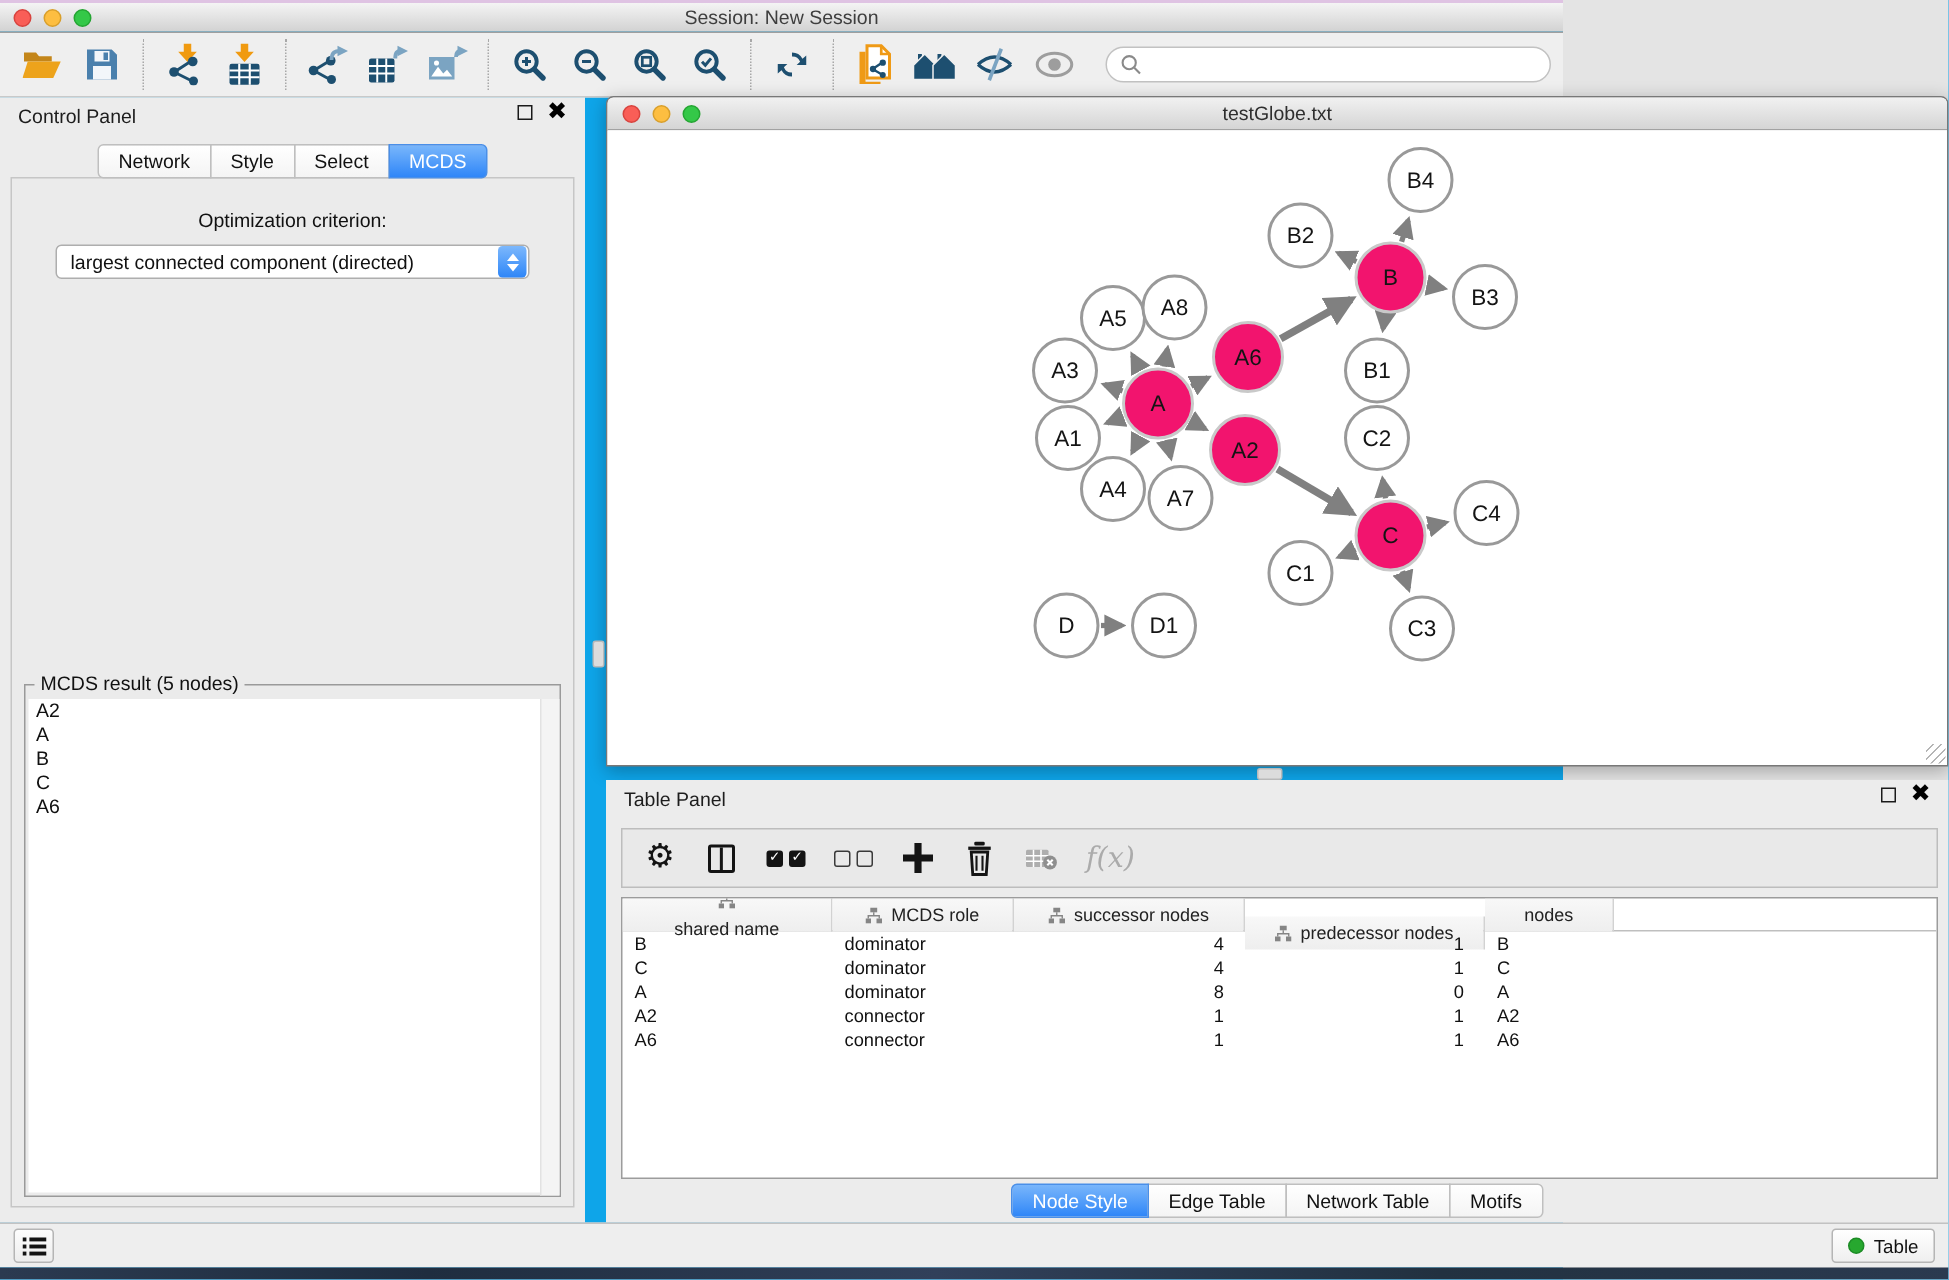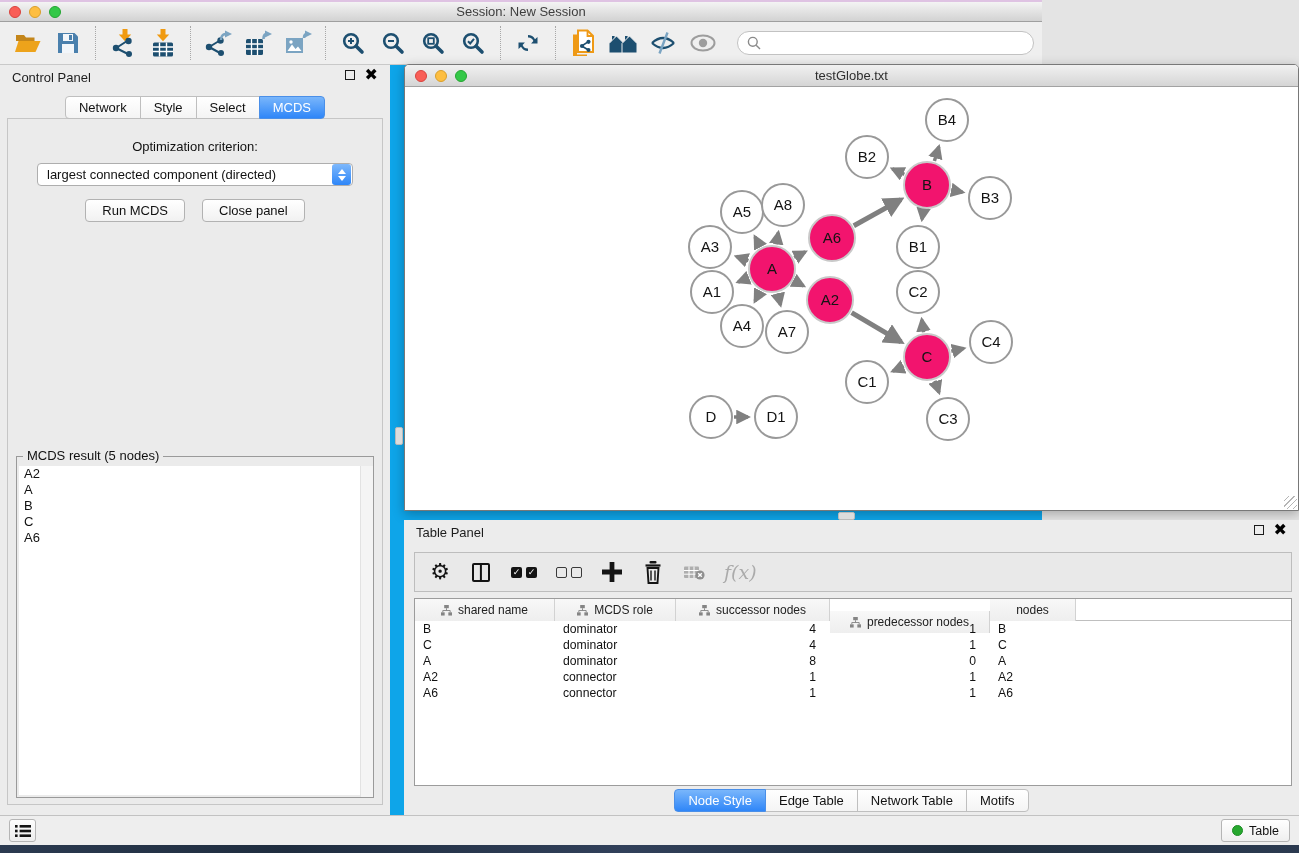--- a/index.html
+++ b/index.html
@@ -295,24 +295,20 @@
           <span class="seg-btn active">MCDS</span>
         </div>
       <div class="cp-body">
         <div class="opt-label">Optimization criterion:</div>
         <div class="dropdown">
           <span>largest connected component (directed)</span>
           <span class="stepper">
               <span class="tri-up"></span>
               <span class="tri-down"></span>
             </span>
-        </div>
-        <div class="btn-row">
-          <button class="push-btn">Run MCDS</button>
-          <button class="push-btn">Close panel</button>
         </div>
         <div class="group">
           <span class="group-label">MCDS result (5 nodes)</span>
           <div class="group-list" id="result-list">
               <div class="list-item">A2</div>
               <div class="list-item">A</div>
               <div class="list-item">B</div>
               <div class="list-item">C</div>
               <div class="list-item">A6</div>
             </div>
@@ -501,21 +497,21 @@
                 <path d="M14.2 8.2l3.6 3.6M17.8 8.2l-3.6 3.6" stroke="#fff" stroke-width="1.4"></path>
               </svg>
             </span>
           </span>
         <span class="tp-ic">
             <span class="fx">f(x)</span>
           </span>
       </div>
       <div class="tablewrap">
         <div class="thead" id="table-head">
-            <div class="th" style="width: 140px;">
+            <div class="th" style="width: 140px; flex-direction: column;">
               <span>
                 <svg width="11" height="11" viewBox="0 0 12 12">
                   <g fill="#858585">
                     <rect x="3.5" y="0" width="5" height="3.5"></rect>
                     <rect x="0" y="8" width="4" height="3.5"></rect>
                     <rect x="8" y="8" width="4" height="3.5"></rect>
                   </g>
                   <path d="M6 3.5V6M2 8V6h8v2" fill="none" stroke="#858585" stroke-width="1"></path>
                 </svg>
               </span>

